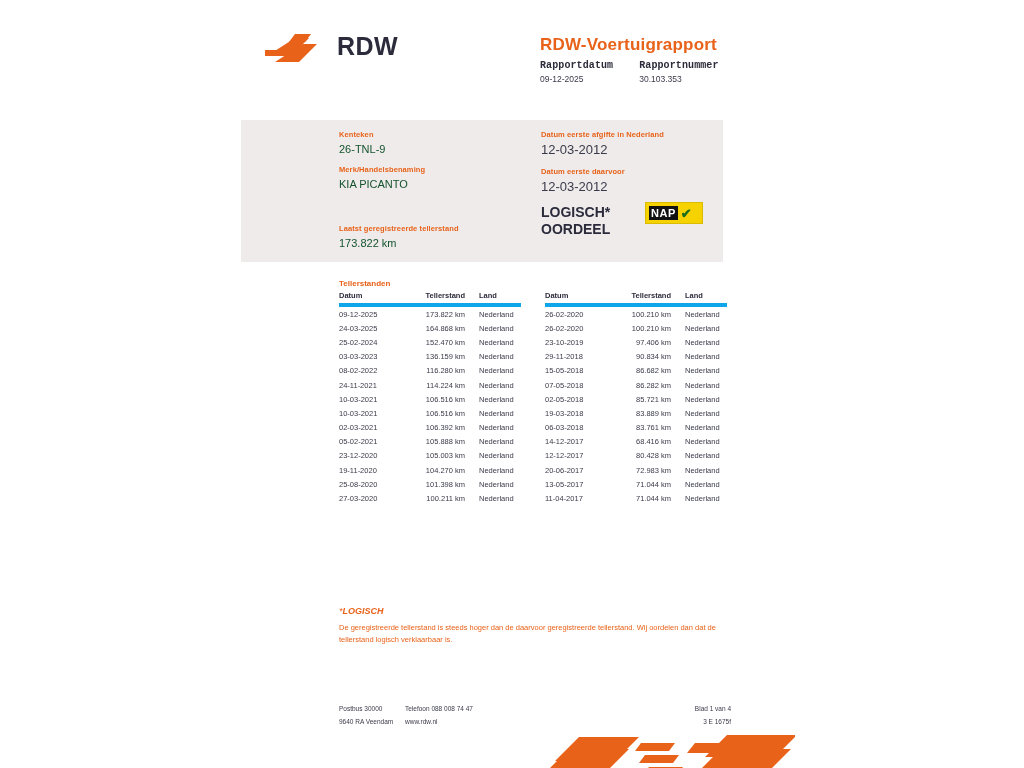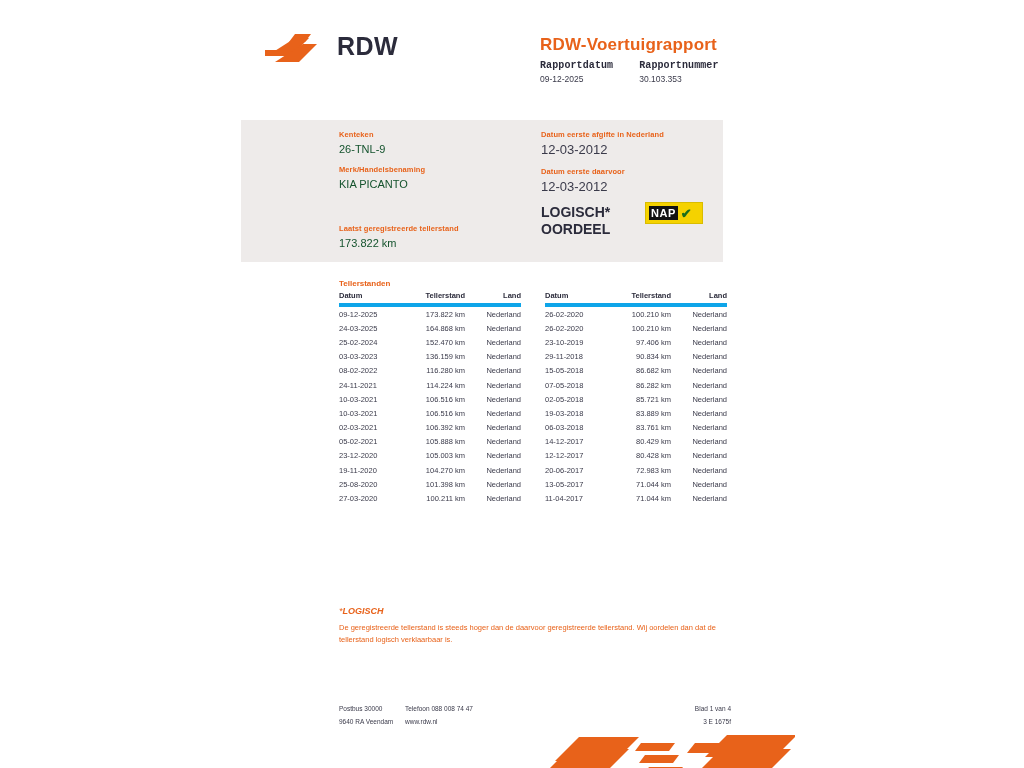--- a/index.html
+++ b/index.html
@@ -114,21 +114,21 @@
     border-collapse: collapse;
   }
   .tbl.left  { left: 339px; top: 291px; width: 182px; }
   .tbl.right { left: 545px; top: 291px; width: 182px; }
   .tbl th {
     font-size: 7.5px; font-weight: bold; color: #2b2b3b;
     text-align: left; padding: 0 0 3px 0;
     border-bottom: 4px solid #0ea5e9;
   }
   .tbl th.num, .tbl td.num { text-align: right; }
-  .tbl th.ctr, .tbl td.ctr { text-align: right; padding-left: 14px; }
+  .tbl th.ctr, .tbl td.ctr { text-align: left; padding-left: 14px; }
   .tbl td {
     padding: 2.6px 0 2.6px 0;
     white-space: nowrap;
   }
   .tbl col.c1 { width: 64px; }
   .tbl col.c2 { width: 62px; }
   .tbl col.c3 { width: 56px; }
 
   
   .note-title {
@@ -370,21 +370,21 @@
           <td class="num">83.889 km</td>
           <td class="ctr">Nederland</td>
         </tr>
         <tr>
           <td>06-03-2018</td>
           <td class="num">83.761 km</td>
           <td class="ctr">Nederland</td>
         </tr>
         <tr>
           <td>14-12-2017</td>
-          <td class="num">80.429 km</td>
+          <td class="num">68.416 km</td>
           <td class="ctr">Nederland</td>
         </tr>
         <tr>
           <td>12-12-2017</td>
           <td class="num">80.428 km</td>
           <td class="ctr">Nederland</td>
         </tr>
         <tr>
           <td>20-06-2017</td>
           <td class="num">72.983 km</td>

